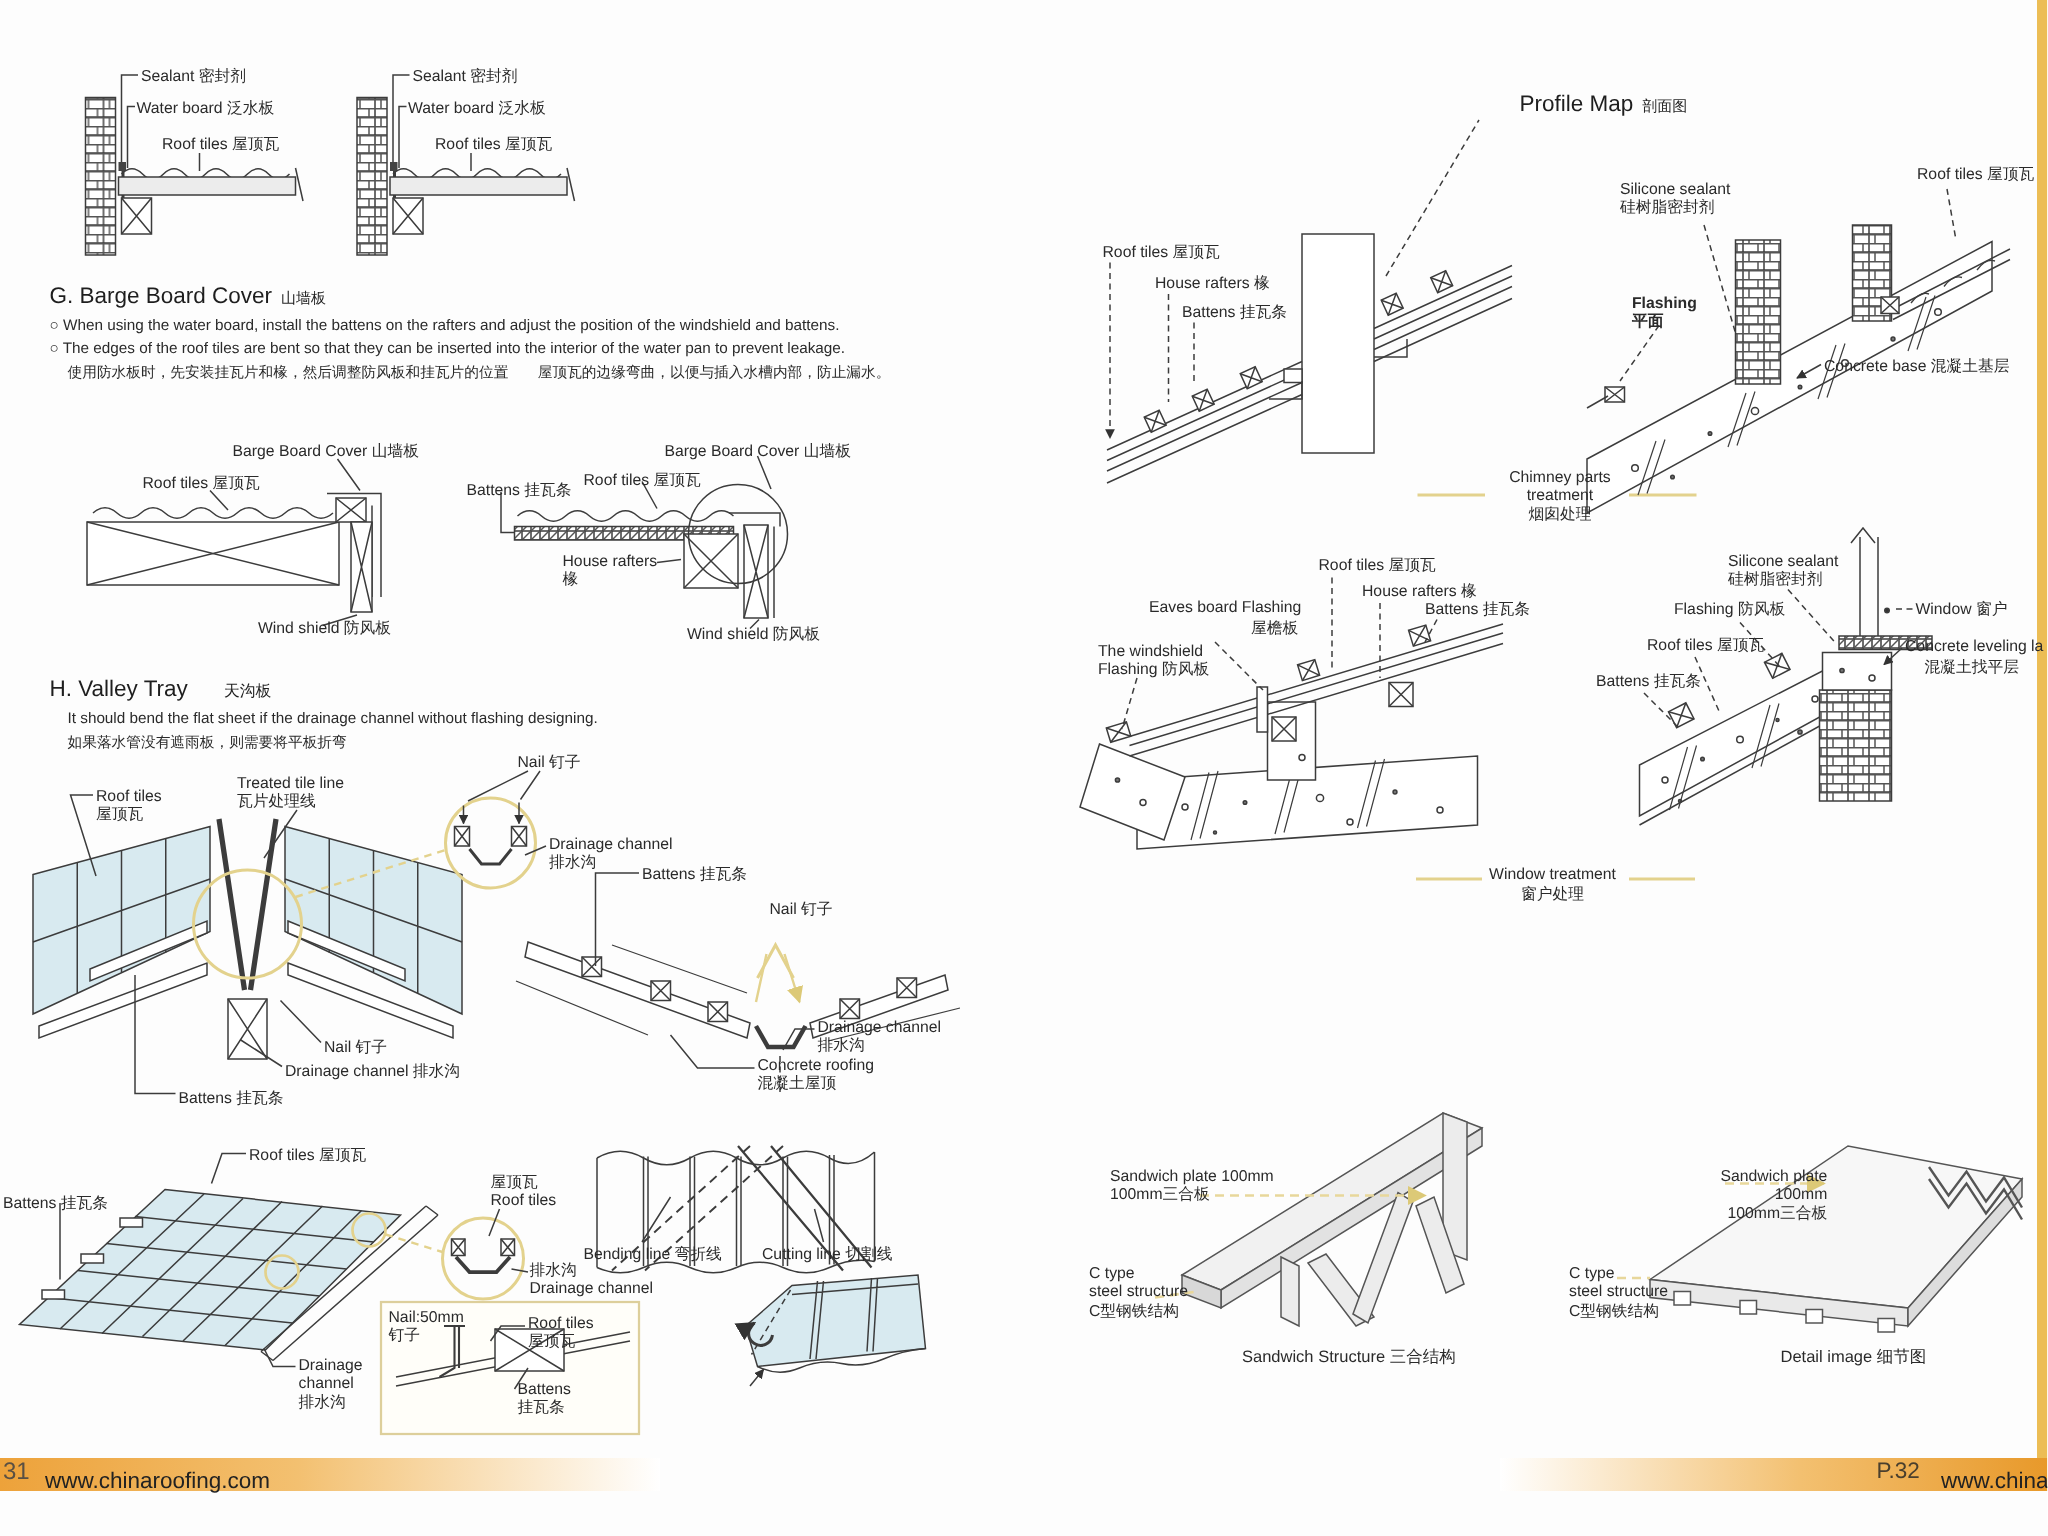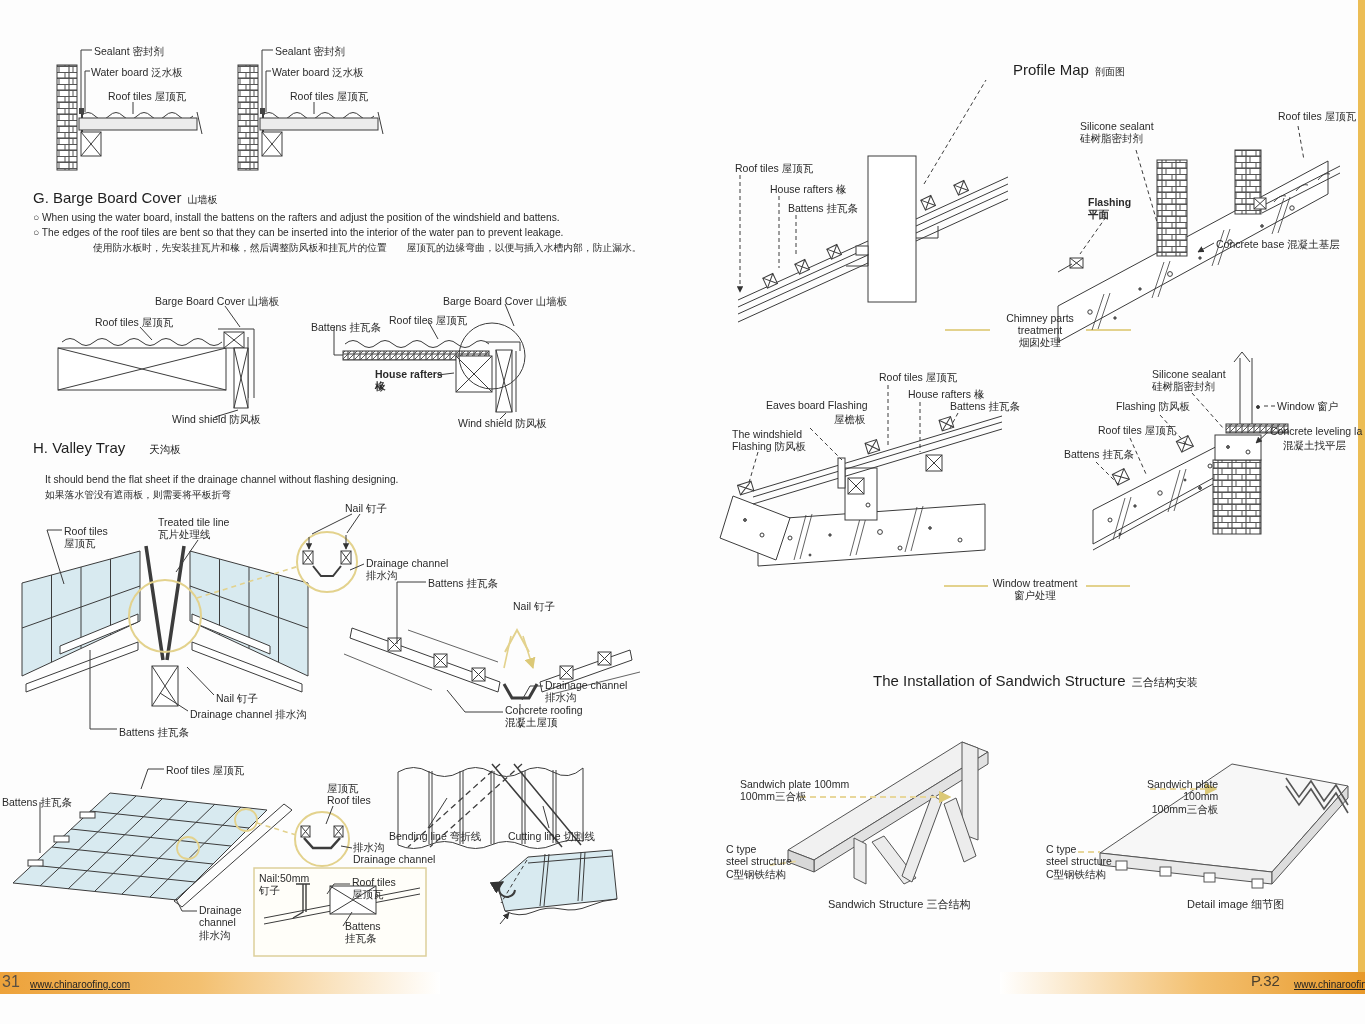--- a/index.html
+++ b/index.html
@@ -10,21 +10,21 @@
   .hdg{position:absolute;font-size:15px;color:#1e1e1e;white-space:nowrap;}
   .hdg .cn{font-size:10px;margin-left:6px;}
   .body-line{position:absolute;font-size:10.2px;white-space:nowrap;color:#2a2a2a;}
   .body-cn{position:absolute;font-size:9.8px;white-space:nowrap;color:#2a2a2a;}
   .caption{position:absolute;font-size:10.5px;text-align:center;white-space:pre-line;color:#2a2a2a;}
   .figcap{position:absolute;font-size:11px;white-space:nowrap;color:#2a2a2a;}
   .footer-bar{position:absolute;height:22px;top:972px;}
   #footer-bar-left{left:0;width:440px;background:linear-gradient(to right,#eda23a 0%,#f3c070 45%,#ffffff 100%);}
   #footer-bar-right{left:1000px;width:365px;background:linear-gradient(to right,#ffffff 0%,#f3c070 55%,#e8992a 100%);}
   .pgnum{position:absolute;font-size:16px;color:#5a5043;}
-  .url{position:absolute;font-size:10px;color:#222;text-decoration:underline;}
+  .url{position:absolute;font-size:15px;color:#222;}
   #edge-strip{position:absolute;left:1358px;top:0;width:7px;height:972px;background:#ecbd55;}
 </style>
 </head>
 <body>
 
 <div id="page">
 
 <svg id="art" width="1365" height="1024" viewBox="0 0 1365 1024" fill="none" stroke="#3c3c3c" stroke-width="1">
 <defs>
   <pattern id="brick" width="14" height="12" patternUnits="userSpaceOnUse">
@@ -342,41 +342,38 @@
   <path d="M1150,789 H1216" stroke="#e8d79b" stroke-width="1.8" stroke-dasharray="6,4" marker-end="url(#arrY)"></path>
   <path d="M1078,852 H1100" stroke="#e8d79b" stroke-width="1.8" stroke-dasharray="6,4"></path>
 </g>
 </svg>
 
 <div class="hdg" style="left:33px;top:189px;">
   <span>G. Barge Board Cover</span><span class="cn">山墙板</span>
 </div>
 <div class="body-line" style="left:33px;top:227px;">○ The edges of the roof tiles are bent so that they can be inserted into the interior of the water pan to prevent leakage.</div>
 <div class="body-line" style="left:33px;top:212px;">○ When using the water board, install the battens on the rafters and adjust the position of the windshield and battens.</div>
-<div class="body-cn" style="left:45px;top:242px;margin-left:48px;">使用防水板时，先安装挂瓦片和椽，然后调整防风板和挂瓦片的位置　　屋顶瓦的边缘弯曲，以便与插入水槽内部，防止漏水。</div>
-
-<div class="hdg" style="left:33px;top:439px;">
+<div class="body-cn" style="left:45px;top:242px;">使用防水板时，先安装挂瓦片和椽，然后调整防风板和挂瓦片的位置　　屋顶瓦的边缘弯曲，以便与插入水槽内部，防止漏水。</div>
+
+<div class="hdg" style="left:33px;top:451px;">
   <span>H. Valley Tray</span><span class="cn" style="margin-left:24px;font-size:10.5px;">天沟板</span>
 </div>
 <div class="body-line" style="left:45px;top:474px;">It should bend the flat sheet if the drainage channel without flashing designing.</div>
 <div class="body-cn" style="left:45px;top:489px;">如果落水管没有遮雨板，则需要将平板折弯</div>
 
 <div class="hdg" style="left:1013px;top:61px;">
   <span>Profile Map</span><span class="cn">剖面图</span>
 </div>
 
 <div class="caption" style="left:985px;top:312px;width:110px;">Chimney parts
 treatment
 烟囱处理</div>
 <div class="caption" style="left:972px;top:577px;width:126px;">Window treatment
 窗户处理</div>
 
-<div class="hdg" style="left:873px;top:672px;">
-  <span>The Installation of Sandwich Structure</span><span class="cn" style="font-size:11px;">三合结构安装</span>
-</div>
 <div class="figcap" style="left:828px;top:897px;">Sandwich Structure  三合结构</div>
 <div class="figcap" style="left:1187px;top:897px;">Detail image  细节图</div>
 
 <div id="footer-bar-left" class="footer-bar"></div>
 <div id="footer-bar-right" class="footer-bar"></div>
 <div class="pgnum" style="left:2px;top:973px;text-align:right;">31</div>
 <div class="url" style="left:30px;top:979px;">www.chinaroofing.com</div>
 <div class="pgnum" style="left:1251px;top:972px;font-size:15px;color:#4a3f2d;">P.32</div>
 <div class="url" style="left:1294px;top:979px;">www.chinaroofing.com</div>
 <div id="edge-strip"></div>
@@ -386,21 +383,21 @@
     <span class="lbl" style="left: 108px; top: 90px;">Roof tiles 屋顶瓦</span>
     <span class="lbl" style="left: 275px; top: 45px;">Sealant 密封剂</span>
     <span class="lbl" style="left: 272px; top: 66px;">Water board 泛水板</span>
     <span class="lbl" style="left: 290px; top: 90px;">Roof tiles 屋顶瓦</span>
     <span class="lbl" style="left: 155px; top: 295px;">Barge Board Cover 山墙板</span>
     <span class="lbl" style="left: 95px; top: 316px;">Roof tiles 屋顶瓦</span>
     <span class="lbl" style="left: 172px; top: 413px;">Wind shield 防风板</span>
     <span class="lbl" style="left: 443px; top: 295px;">Barge Board Cover 山墙板</span>
     <span class="lbl" style="left: 311px; top: 321px;">Battens 挂瓦条</span>
     <span class="lbl" style="left: 389px; top: 314px;">Roof tiles 屋顶瓦</span>
-    <span class="lbl" style="left: 375px; top: 368px; font-weight: bold;">House rafters
+    <span class="lbl" style="left: 375px; top: 368px;">House rafters
 椽</span>
     <span class="lbl" style="left: 458px; top: 417px;">Wind shield 防风板</span>
     <span class="lbl" style="left: 64px; top: 525px;">Roof tiles
 屋顶瓦</span>
     <span class="lbl" style="left: 158px; top: 516px;">Treated tile line
 瓦片处理线</span>
     <span class="lbl" style="left: 216px; top: 692px;">Nail 钉子</span>
     <span class="lbl" style="left: 190px; top: 708px;">Drainage channel 排水沟</span>
     <span class="lbl" style="left: 119px; top: 726px;">Battens 挂瓦条</span>
     <span class="lbl" style="left: 345px; top: 502px;">Nail 钉子</span>

